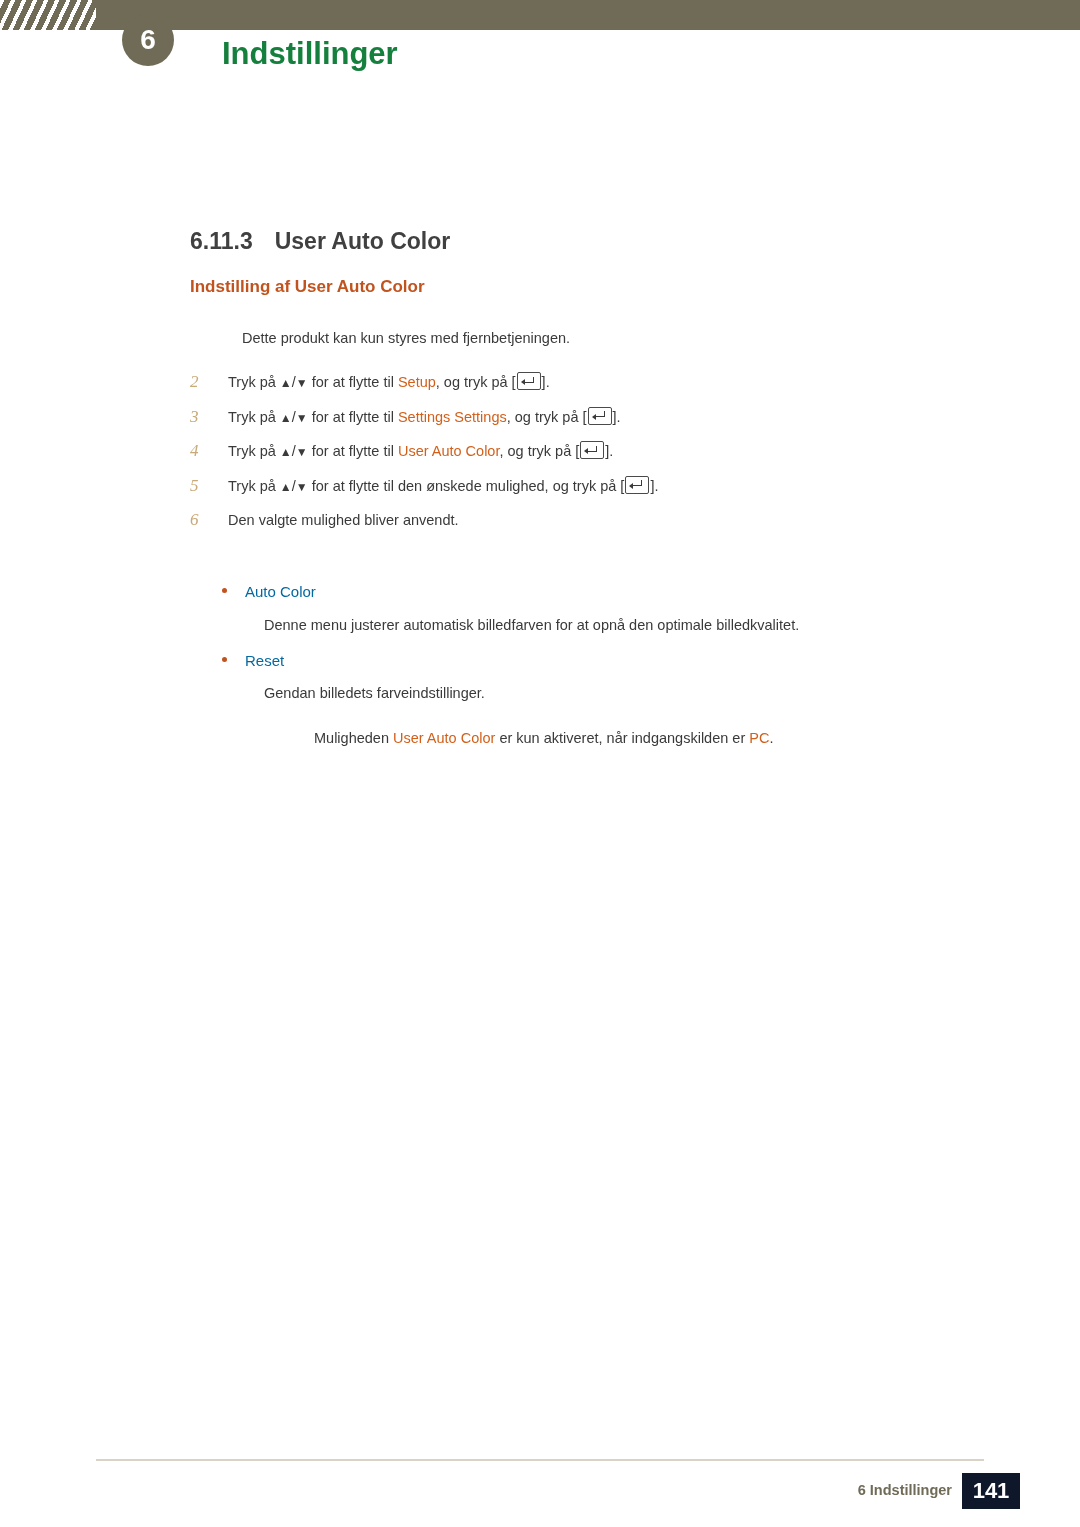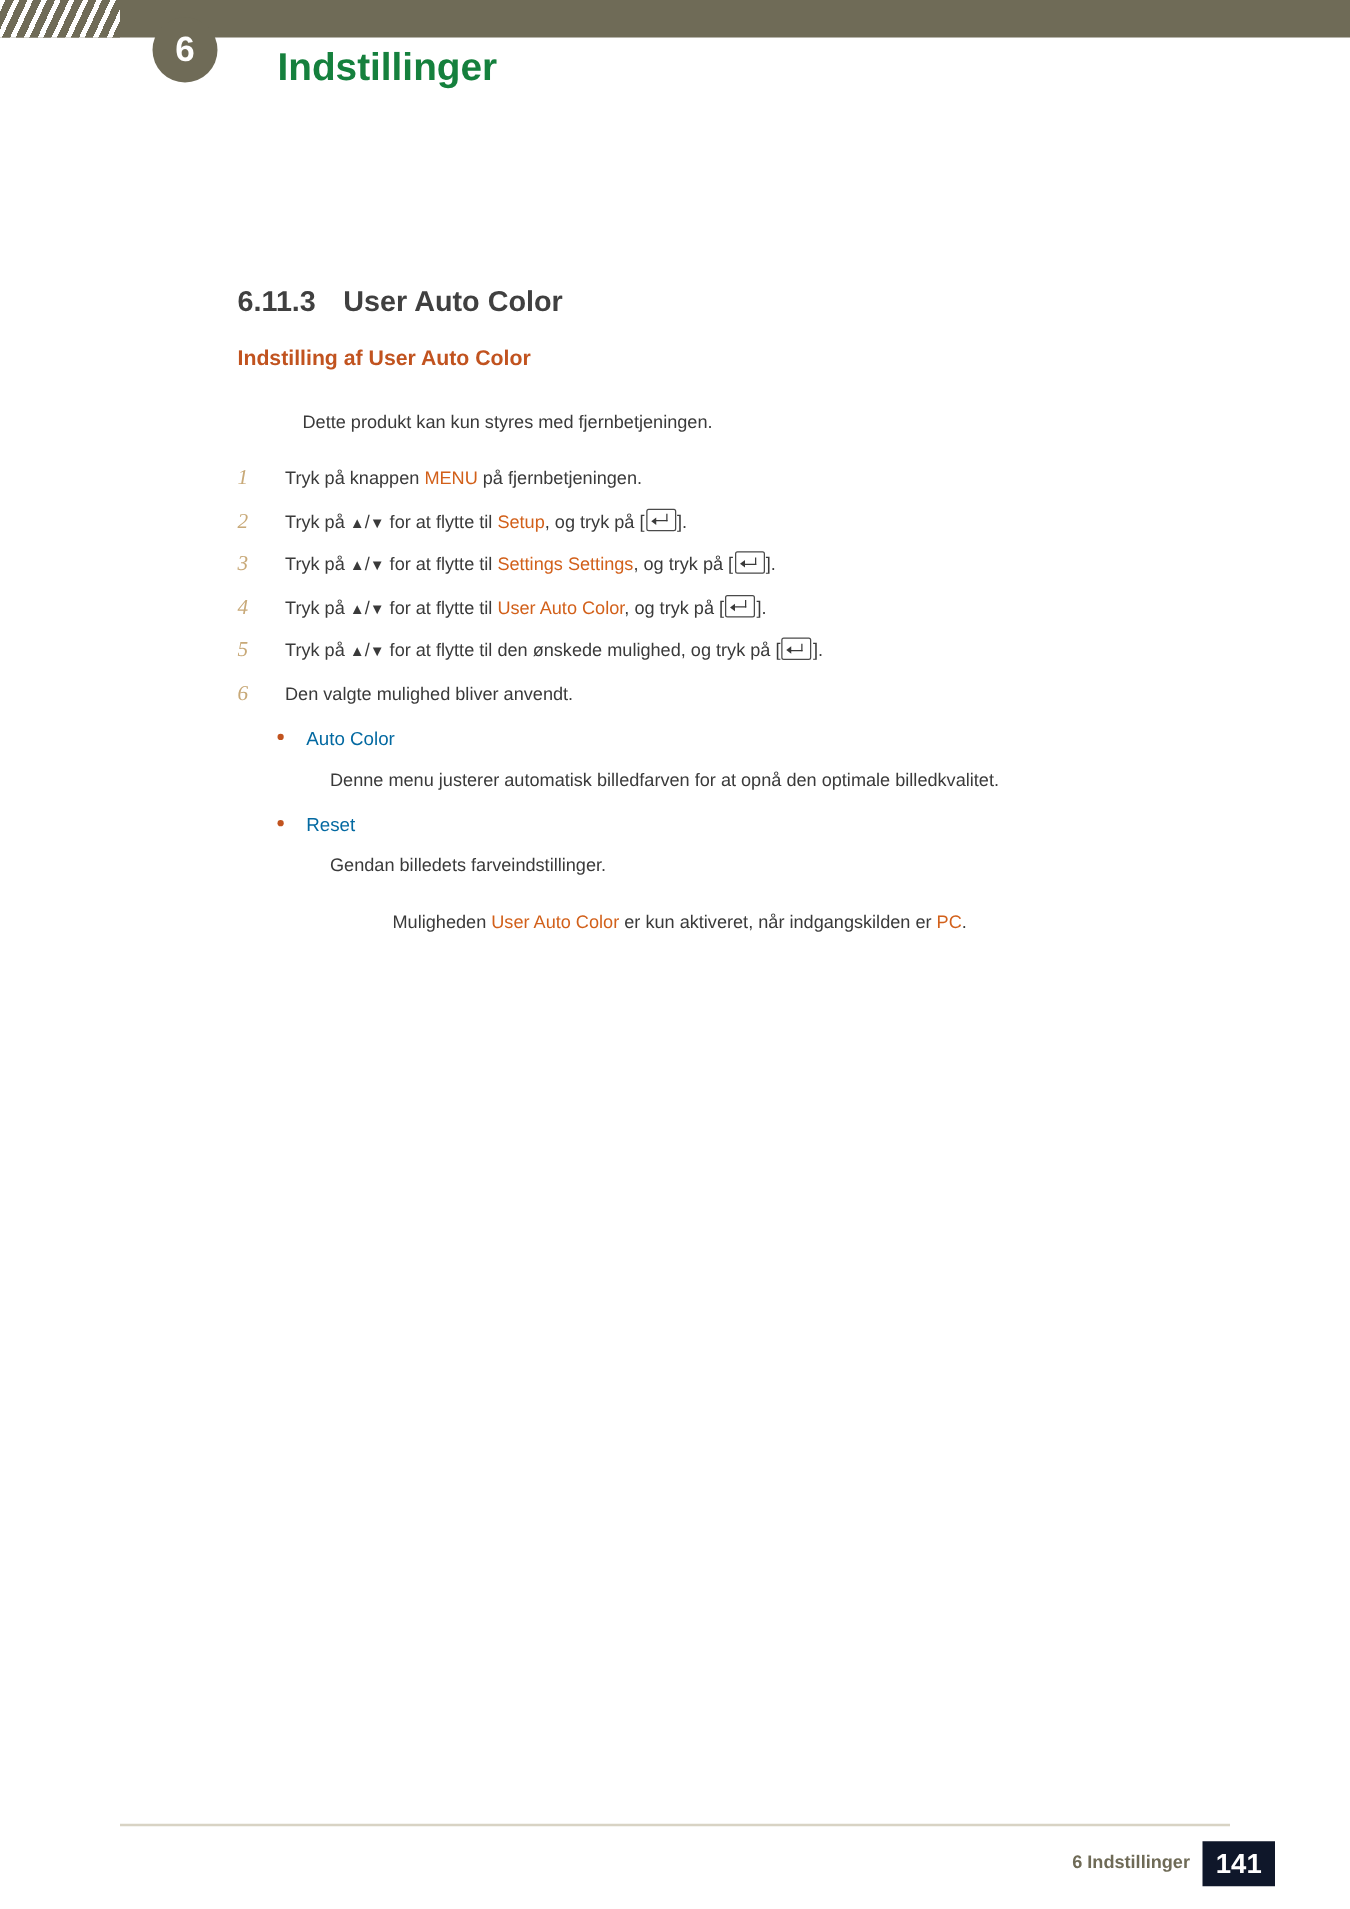--- a/index.html
+++ b/index.html
@@ -229,21 +229,20 @@
 
   <div class="sec-heading">
     <span class="num">6.11.3</span><span>User Auto Color</span>
   </div>
 
   <div class="sub-heading">Indstilling af User Auto Color</div>
 
   <div class="note-line">Dette produkt kan kun styres med fjernbetjeningen.</div>
 
   <div class="steps" id="steps-container">
-      <div class="step"><span class="sn">1</span><span><span>Tryk på knappen </span><span class="kw-orange">MENU</span><span> på fjernbetjeningen.</span></span></div>
       <div class="step"><span class="sn">2</span><span><span>Tryk på </span><span class="updown">▲</span><span>/</span><span class="updown">▼</span><span> for at flytte til </span><span class="kw-orange">Setup</span><span>, og tryk på [</span><span class="enterkey"></span><span>].</span></span></div>
       <div class="step"><span class="sn">3</span><span><span>Tryk på </span><span class="updown">▲</span><span>/</span><span class="updown">▼</span><span> for at flytte til </span><span class="kw-orange">Settings Settings</span><span>, og tryk på [</span><span class="enterkey"></span><span>].</span></span></div>
       <div class="step"><span class="sn">4</span><span><span>Tryk på </span><span class="updown">▲</span><span>/</span><span class="updown">▼</span><span> for at flytte til </span><span class="kw-orange">User Auto Color</span><span>, og tryk på [</span><span class="enterkey"></span><span>].</span></span></div>
       <div class="step"><span class="sn">5</span><span><span>Tryk på </span><span class="updown">▲</span><span>/</span><span class="updown">▼</span><span> for at flytte til den ønskede mulighed, og tryk på [</span><span class="enterkey"></span><span>].</span></span></div>
       <div class="step"><span class="sn">6</span><span><span>Den valgte mulighed bliver anvendt.</span></span></div>
     </div>
 
   <div class="bullet-item" style="top:583px;">
     <span class="dot"></span><span class="lbl">Auto Color</span>
   </div>

